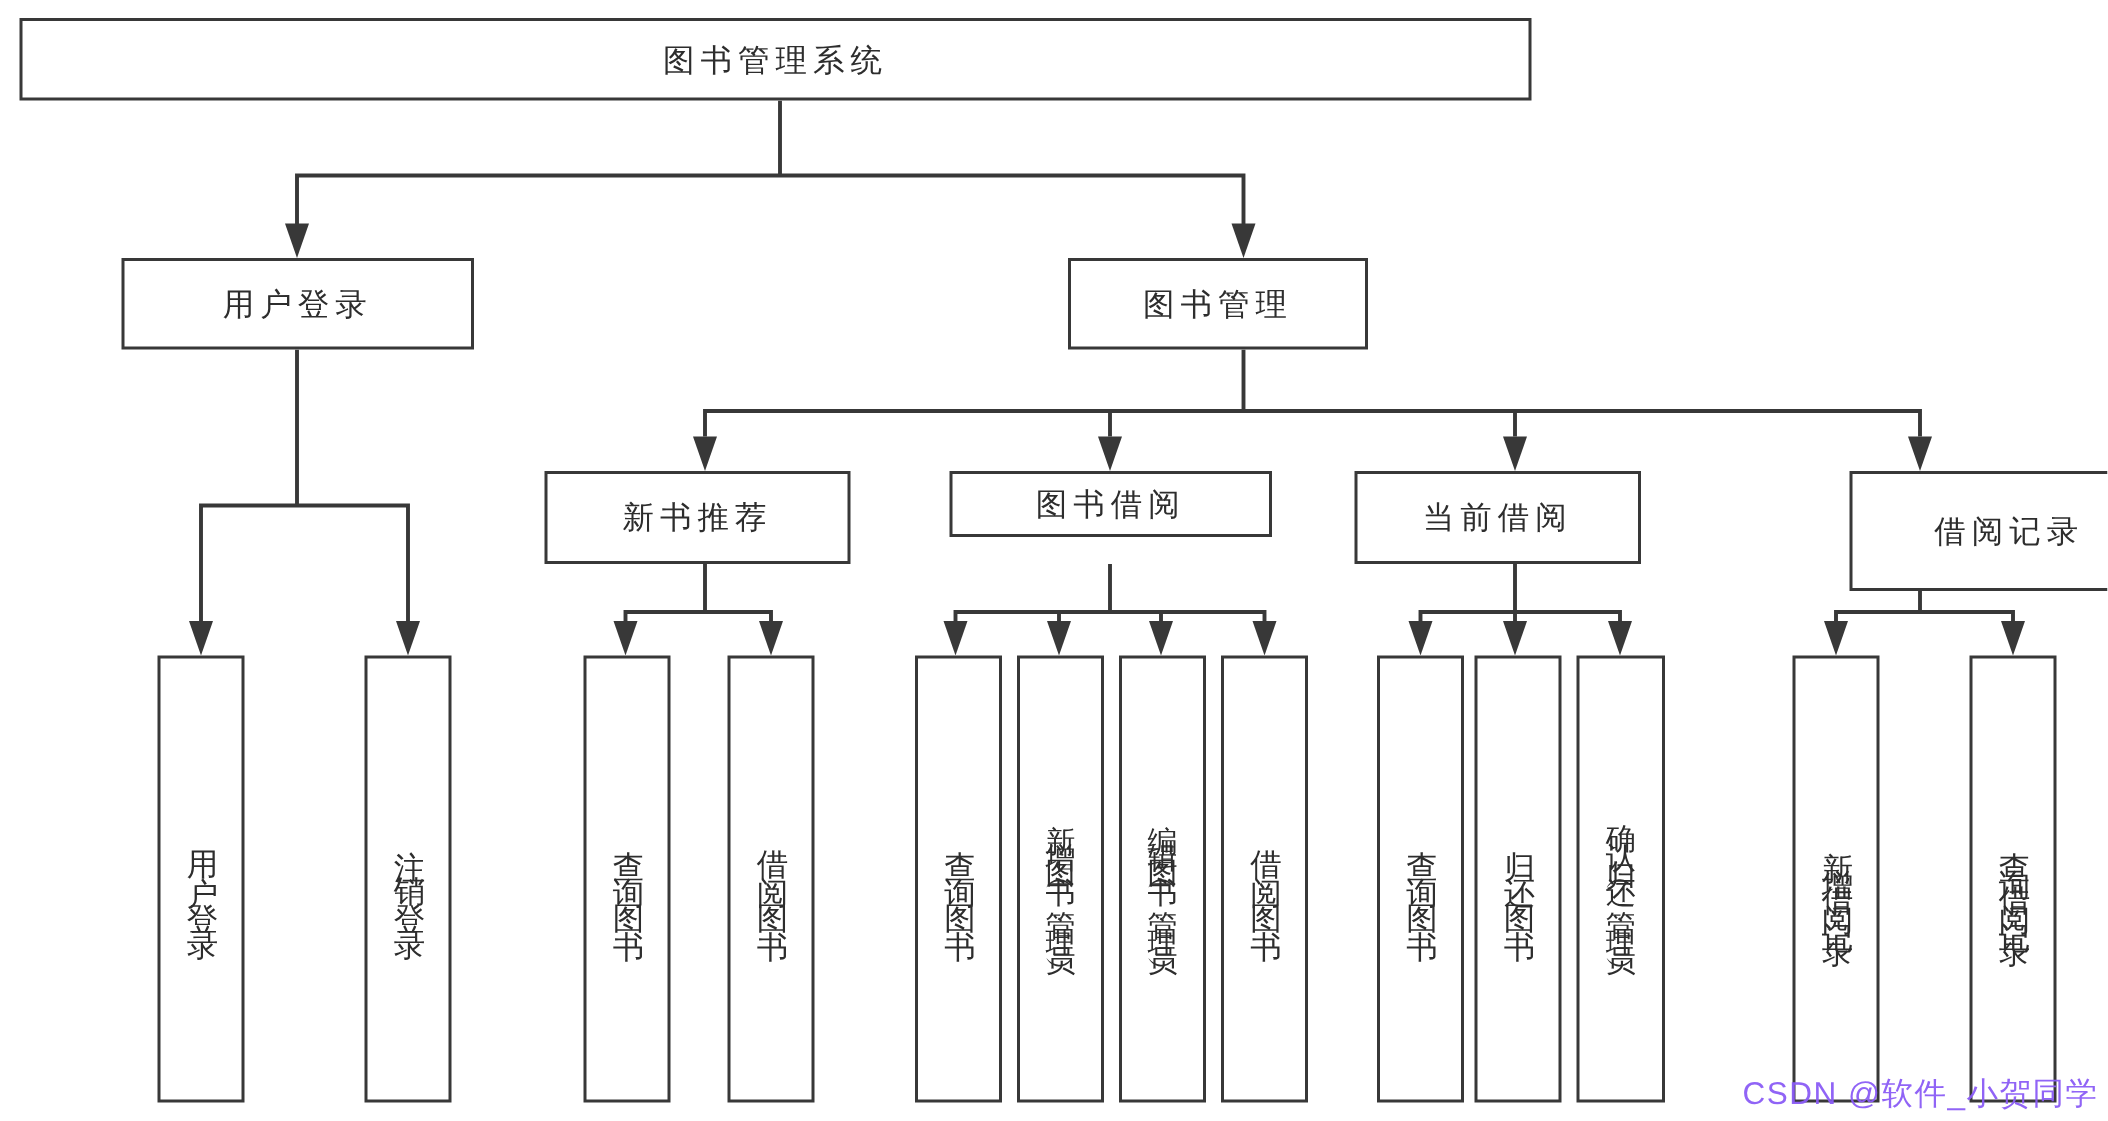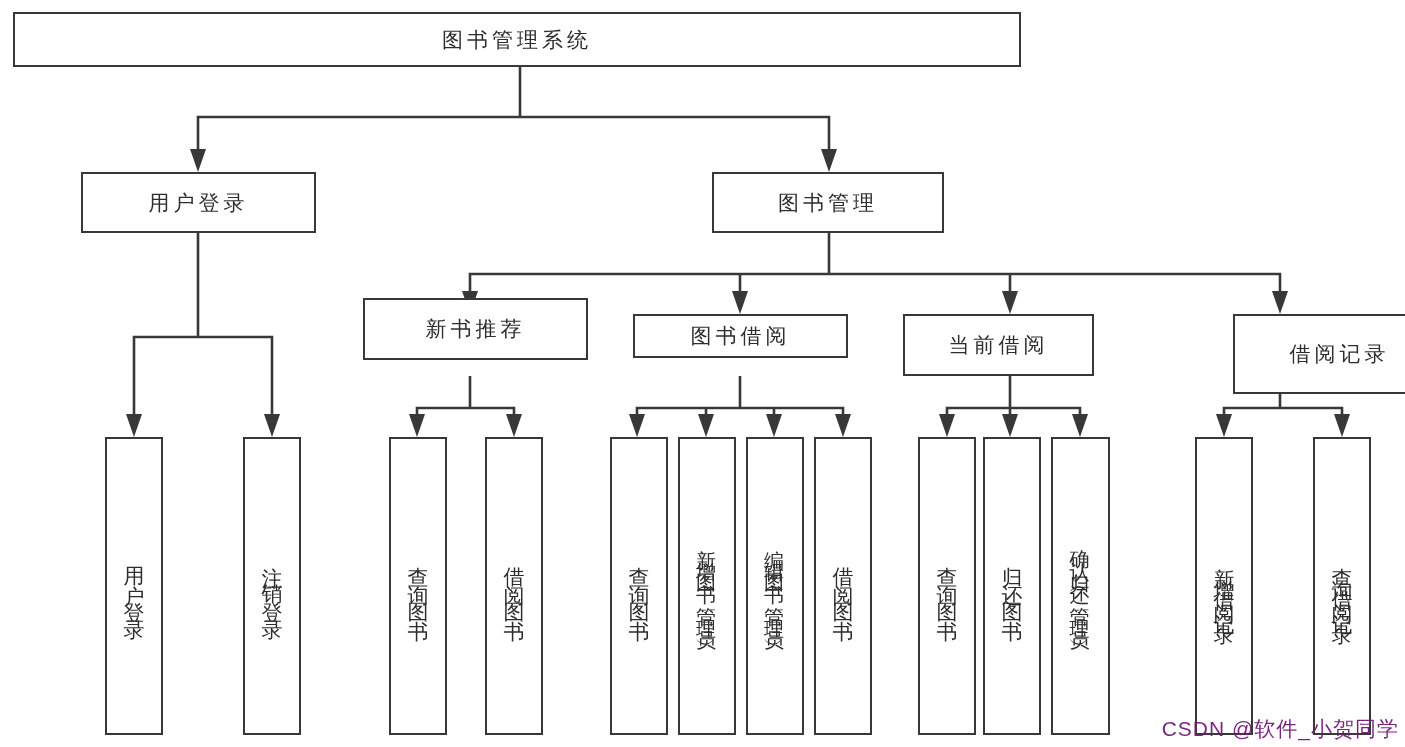--- a/index.html
+++ b/index.html
@@ -16,21 +16,21 @@
   .h-label{font-size:21px;letter-spacing:4px;white-space:nowrap;}
   .leaf{
     writing-mode:vertical-rl;white-space:nowrap;
     font-size:21px;
   }
   .ls-4{letter-spacing:0.85em;}
   .ls-6{letter-spacing:0.55em;}
   .ls-9{font-size:20px;letter-spacing:0.58em;}
   .watermark{
     position:absolute;right:6px;bottom:4px;
-    font-size:21px;letter-spacing:1px;color:#701a75;opacity:0.95;
+    font-size:21px;letter-spacing:1px;color:#8b5cf6;opacity:0.95;
     white-space:nowrap;
   }
 </style>
 </head>
 <body>
 
 <div class="canvas">
 
   <svg class="connectors" viewBox="0 0 1405 747" xmlns="http://www.w3.org/2000/svg">
     <g fill="none" stroke="#383838" stroke-width="2.6">
@@ -82,25 +82,25 @@
     </g>
   </svg>
 
   <div class="node" style="left:13px;top:12px;width:1008px;height:55px;">
     <span class="h-label">图书管理系统</span>
   </div>
 
   <div class="node" style="left:81px;top:172px;width:235px;height:61px;">
     <span class="h-label">用户登录</span>
   </div>
-  <div class="node" style="left:712px;top:172px;width:232px;height:61px;">
+  <div class="node" style="left:712px;top:172px;width:200px;height:61px;">
     <span class="h-label">图书管理</span>
   </div>
 
-  <div class="node" style="left:363px;top:298px;width:225px;height:62px;">
+  <div class="node" style="left:363px;top:314px;width:204px;height:62px;">
     <span class="h-label">新书推荐</span>
   </div>
   <div class="node" style="left:633px;top:314px;width:215px;height:44px;">
     <span class="h-label">图书借阅</span>
   </div>
   <div class="node" style="left:903px;top:314px;width:191px;height:62px;">
     <span class="h-label">当前借阅</span>
   </div>
   <div class="node" style="left:1191px;top:314px;width:213px;height:80px;margin-left:42px;">
     <span class="h-label">借阅记录</span>

